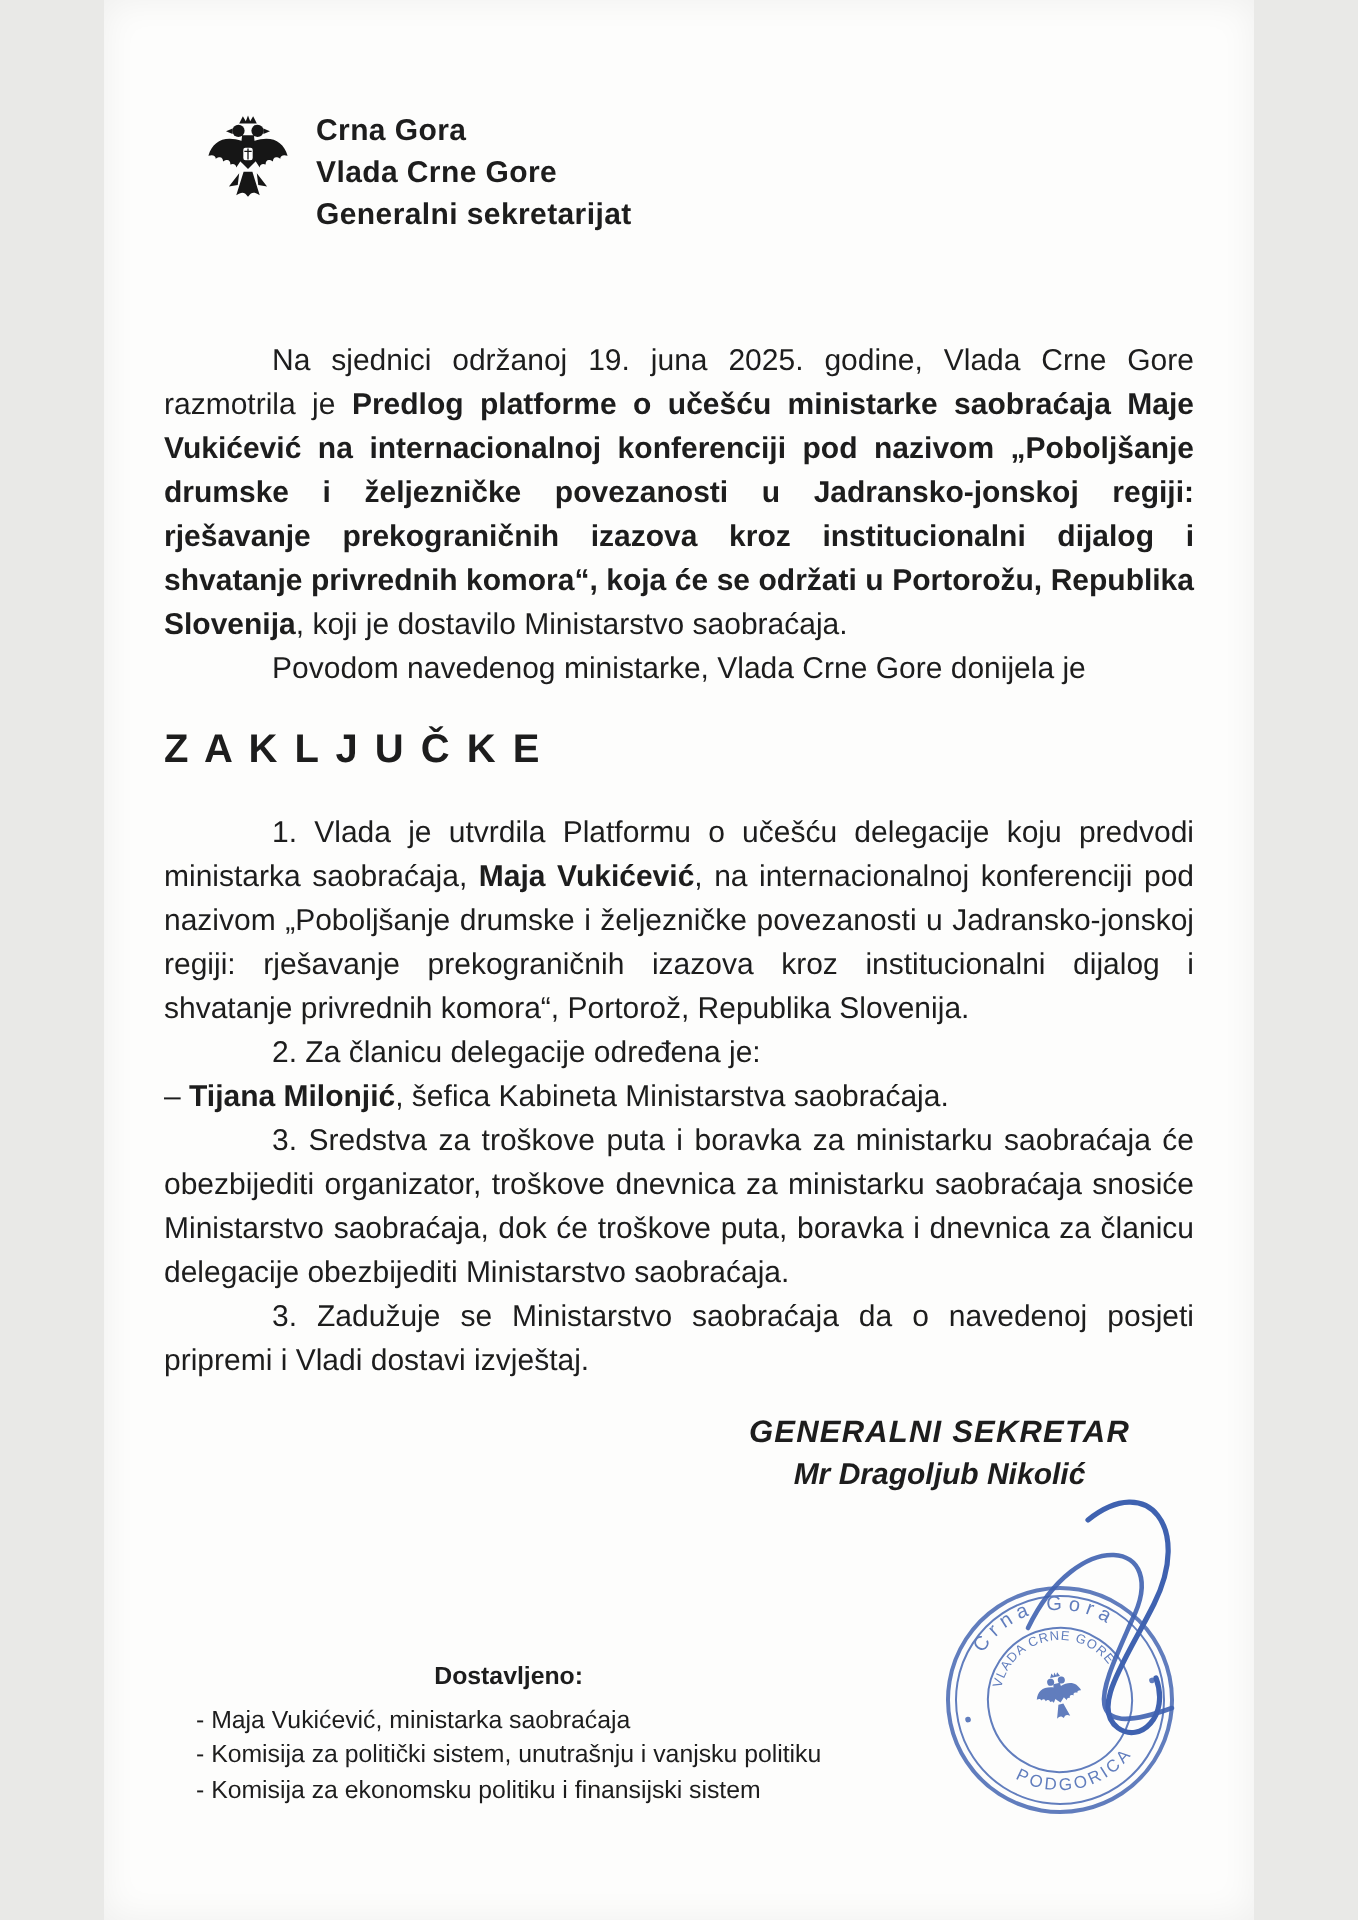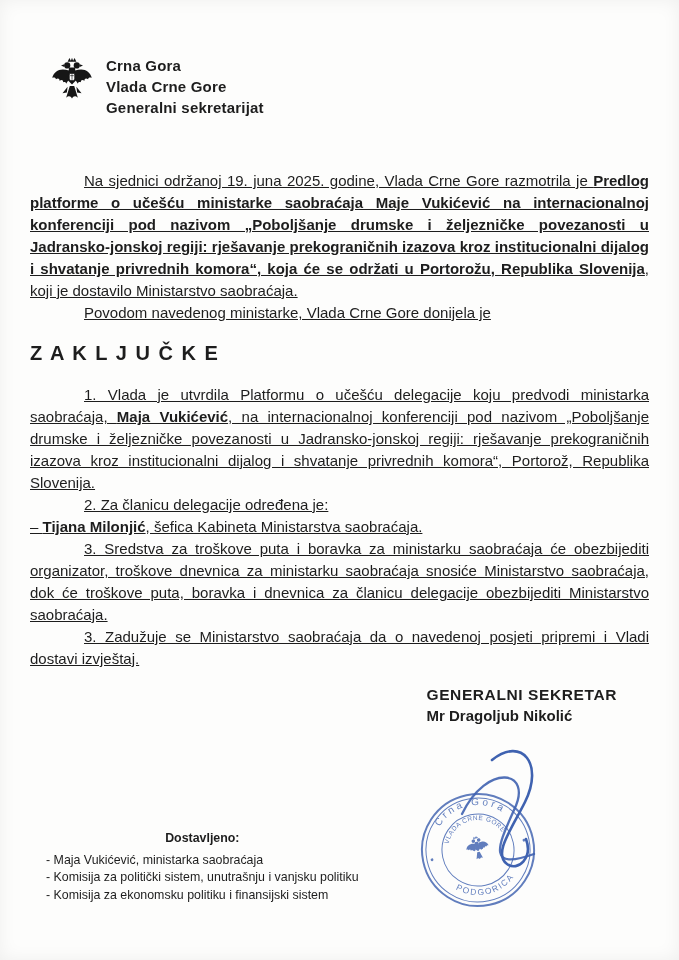--- a/index.html
+++ b/index.html
@@ -1,44 +1,44 @@
 <!DOCTYPE html>
 <html><head>
 <meta charset="utf-8">
 <style>
   html,body { margin:0; padding:0; background:#e9e9e7; }
   .page {
     position:relative;
-    width:679px; height:960px;
+    width:575px; height:960px;
     margin:0 auto;
     background:#fdfdfc;
     box-shadow:inset 0 0 18px rgba(0,0,0,0.06);
     font-family:"Liberation Sans", sans-serif;
     color:#1d1d1d;
     box-sizing:border-box;
     padding:55px 30px 0 30px;
     overflow:hidden;
   }
   
   .doc-header { display:flex; align-items:flex-start; gap:12px; margin-left:20px; }
   .coat { width:44px; height:56px; flex:0 0 auto; }
   .header-text div { font-weight:bold; font-size:15px; line-height:21px; letter-spacing:0.2px; }
   
   .meta-row { display:flex; justify-content:space-between; margin-top:34px; font-size:14.5px; }
   .meta-row .right { padding-right:56px; }
   
   .doc-body { margin-top:52px; font-size:15px; line-height:22px; }
-  .para { margin:0;text-decoration:underline; }
+  .para { margin:0; }
   .justify { text-align:justify; }
   .indent { text-indent:54px; }
   .heading { text-align:left; font-weight:bold; font-size:20px; letter-spacing:1.5px; margin:18px 0 20px 0; }
   b, strong { font-weight:bold;text-align:right; }
   
   .signature-block { text-align:right; margin-top:14px; padding-right:32px; }
-  .signature-inner { display:inline-block; text-align:left; }
+  .signature-inner { display:inline-block; text-align:center;font-style:italic; }
   .signature-title { font-weight:bold; font-size:15.5px; letter-spacing:0.6px; line-height:21px; }
   .signature-name { font-weight:bold; font-size:15px; line-height:21px; }
   
   .distribution { position:absolute; left:46px; top:830px; font-size:12.4px; line-height:17.5px; }
   .dist-label { font-weight:bold; margin-bottom:4px;text-align:center; }
   
   .stamp-wrap { position:absolute; left:392px; top:742px; width:230px; height:205px; pointer-events:none; }
   .stamp-wrap svg { width:100%; height:100%; }
 </style>
 </head>

